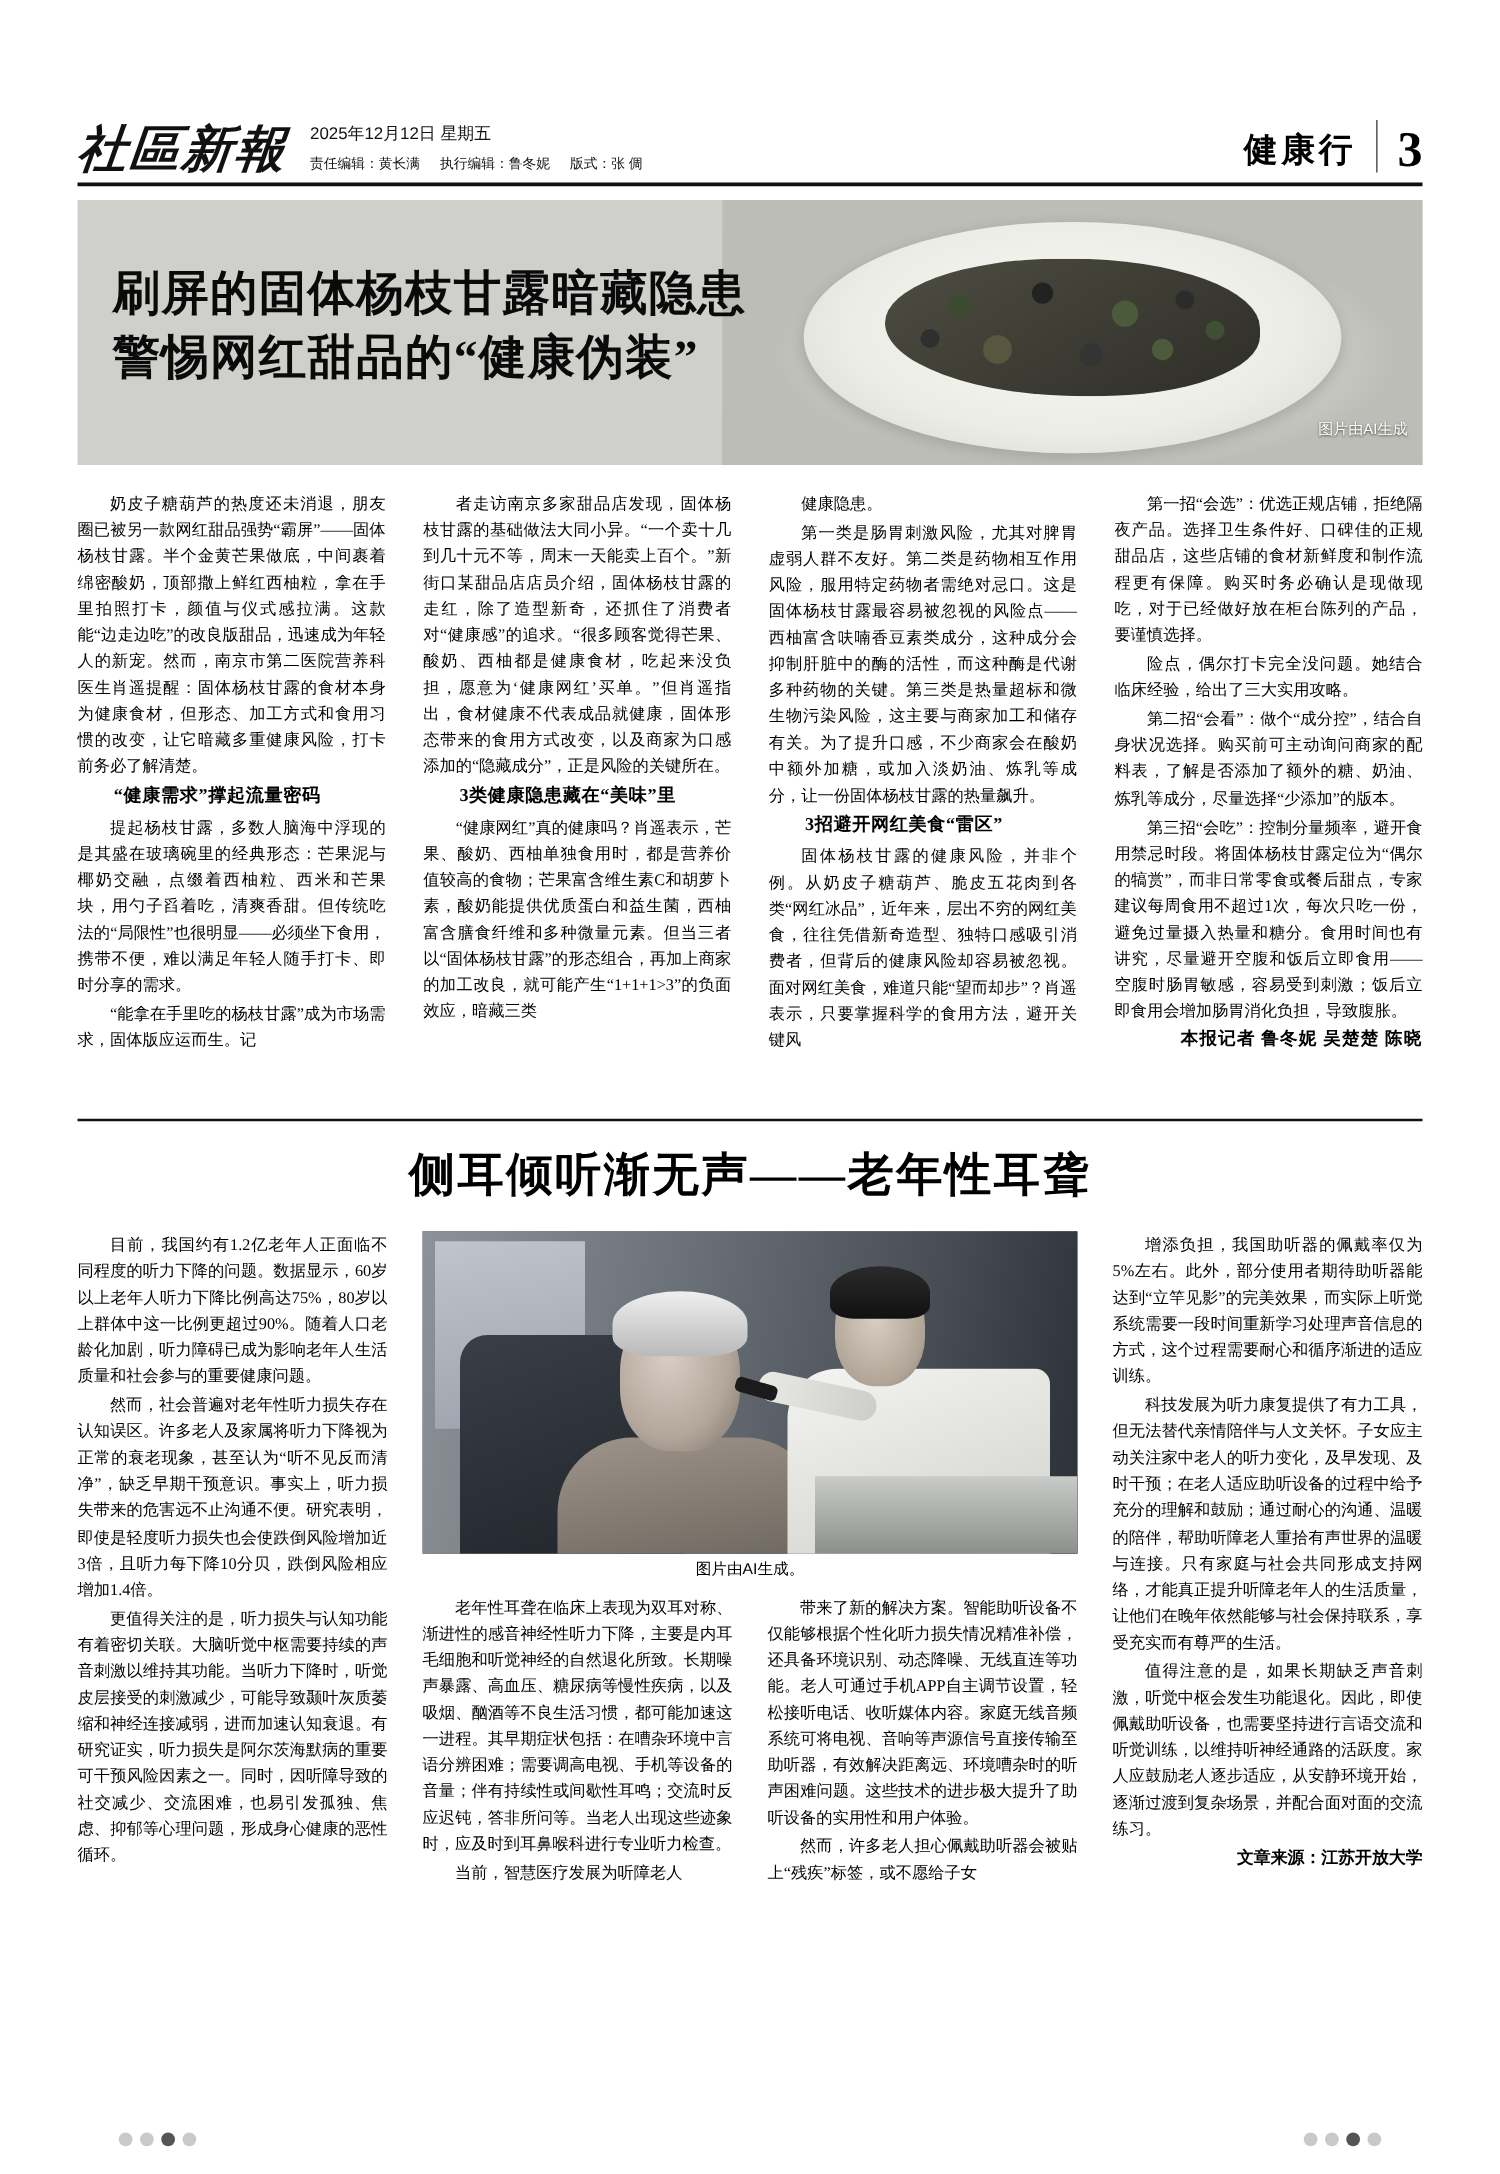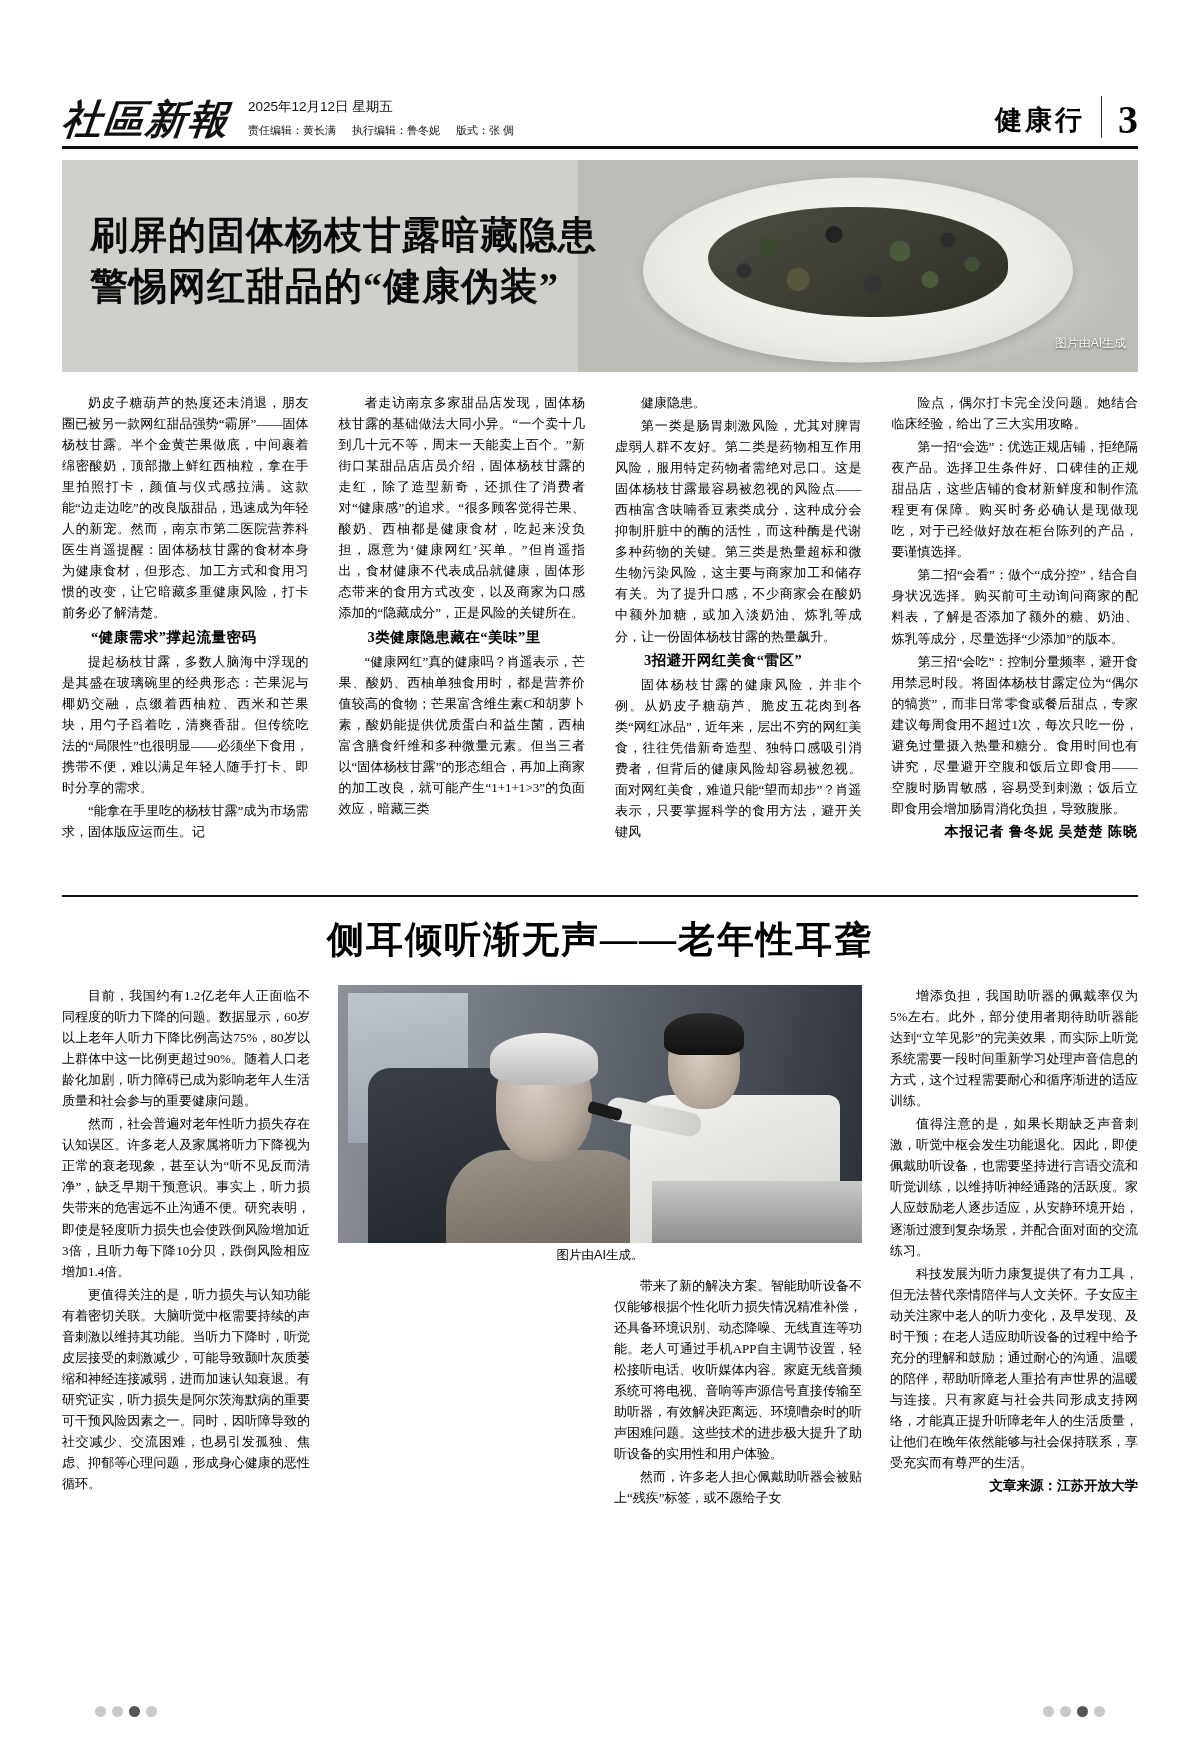--- a/index.html
+++ b/index.html
@@ -399,22 +399,22 @@
       <p class="subhead">3类健康隐患藏在“美味”里</p>
       <p>“健康网红”真的健康吗？肖遥表示，芒果、酸奶、西柚单独食用时，都是营养价值较高的食物；芒果富含维生素C和胡萝卜素，酸奶能提供优质蛋白和益生菌，西柚富含膳食纤维和多种微量元素。但当三者以“固体杨枝甘露”的形态组合，再加上商家的加工改良，就可能产生“1+1+1&gt;3”的负面效应，暗藏三类</p>
     </div>
     <div class="col">
       <p>健康隐患。</p>
       <p>第一类是肠胃刺激风险，尤其对脾胃虚弱人群不友好。第二类是药物相互作用风险，服用特定药物者需绝对忌口。这是固体杨枝甘露最容易被忽视的风险点——西柚富含呋喃香豆素类成分，这种成分会抑制肝脏中的酶的活性，而这种酶是代谢多种药物的关键。第三类是热量超标和微生物污染风险，这主要与商家加工和储存有关。为了提升口感，不少商家会在酸奶中额外加糖，或加入淡奶油、炼乳等成分，让一份固体杨枝甘露的热量飙升。</p>
       <p class="subhead">3招避开网红美食“雷区”</p>
       <p>固体杨枝甘露的健康风险，并非个例。从奶皮子糖葫芦、脆皮五花肉到各类“网红冰品”，近年来，层出不穷的网红美食，往往凭借新奇造型、独特口感吸引消费者，但背后的健康风险却容易被忽视。面对网红美食，难道只能“望而却步”？肖遥表示，只要掌握科学的食用方法，避开关键风</p>
     </div>
     <div class="col">
+      <p>第一招“会选”：优选正规店铺，拒绝隔夜产品。选择卫生条件好、口碑佳的正规甜品店，这些店铺的食材新鲜度和制作流程更有保障。购买时务必确认是现做现吃，对于已经做好放在柜台陈列的产品，要谨慎选择。</p>
       <p>险点，偶尔打卡完全没问题。她结合临床经验，给出了三大实用攻略。</p>
-      <p>第一招“会选”：优选正规店铺，拒绝隔夜产品。选择卫生条件好、口碑佳的正规甜品店，这些店铺的食材新鲜度和制作流程更有保障。购买时务必确认是现做现吃，对于已经做好放在柜台陈列的产品，要谨慎选择。</p>
       <p>第二招“会看”：做个“成分控”，结合自身状况选择。购买前可主动询问商家的配料表，了解是否添加了额外的糖、奶油、炼乳等成分，尽量选择“少添加”的版本。</p>
       <p>第三招“会吃”：控制分量频率，避开食用禁忌时段。将固体杨枝甘露定位为“偶尔的犒赏”，而非日常零食或餐后甜点，专家建议每周食用不超过1次，每次只吃一份，避免过量摄入热量和糖分。食用时间也有讲究，尽量避开空腹和饭后立即食用——空腹时肠胃敏感，容易受到刺激；饭后立即食用会增加肠胃消化负担，导致腹胀。</p>
       <p class="byline">本报记者 鲁冬妮 吴楚楚 陈晓</p>
     </div>
   </div>
 
   <div class="rule-mid"></div>
 
   <div class="art2-headline">侧耳倾听渐无声——老年性耳聋</div>
 
@@ -434,28 +434,32 @@
       <div class="p2-oldman-hair"></div>
       <div class="p2-doc-coat"></div>
       <div class="p2-doc-head"></div>
       <div class="p2-doc-hair"></div>
       <div class="p2-arm"></div>
       <div class="p2-otoscope"></div>
       <div class="p2-desk"></div>
     </div>
     <div class="photo2-caption">图片由AI生成。</div>
 
+    <div class="art2-col c2">
+      <p>老年性耳聋在临床上表现为双耳对称、渐进性的感音神经性听力下降，主要是内耳毛细胞和听觉神经的自然退化所致。长期噪声暴露、高血压、糖尿病等慢性疾病，以及吸烟、酗酒等不良生活习惯，都可能加速这一进程。其早期症状包括：在嘈杂环境中言语分辨困难；需要调高电视、手机等设备的音量；伴有持续性或间歇性耳鸣；交流时反应迟钝，答非所问等。当老人出现这些迹象时，应及时到耳鼻喉科进行专业听力检查。</p>
+      <p>当前，智慧医疗发展为听障老人</p>
+    </div>
     <div class="art2-col c3">
       <p>带来了新的解决方案。智能助听设备不仅能够根据个性化听力损失情况精准补偿，还具备环境识别、动态降噪、无线直连等功能。老人可通过手机APP自主调节设置，轻松接听电话、收听媒体内容。家庭无线音频系统可将电视、音响等声源信号直接传输至助听器，有效解决距离远、环境嘈杂时的听声困难问题。这些技术的进步极大提升了助听设备的实用性和用户体验。</p>
       <p>然而，许多老人担心佩戴助听器会被贴上“残疾”标签，或不愿给子女</p>
     </div>
     <div class="art2-col c4">
       <p>增添负担，我国助听器的佩戴率仅为5%左右。此外，部分使用者期待助听器能达到“立竿见影”的完美效果，而实际上听觉系统需要一段时间重新学习处理声音信息的方式，这个过程需要耐心和循序渐进的适应训练。</p>
+      <p>科技发展为听力康复提供了有力工具，但无法替代亲情陪伴与人文关怀。子女应主动关注家中老人的听力变化，及早发现、及时干预；在老人适应助听设备的过程中给予充分的理解和鼓励；通过耐心的沟通、温暖的陪伴，帮助听障老人重拾有声世界的温暖与连接。只有家庭与社会共同形成支持网络，才能真正提升听障老年人的生活质量，让他们在晚年依然能够与社会保持联系，享受充实而有尊严的生活。</p>
       <p>值得注意的是，如果长期缺乏声音刺激，听觉中枢会发生功能退化。因此，即使佩戴助听设备，也需要坚持进行言语交流和听觉训练，以维持听神经通路的活跃度。家人应鼓励老人逐步适应，从安静环境开始，逐渐过渡到复杂场景，并配合面对面的交流练习。</p>
-      <p>科技发展为听力康复提供了有力工具，但无法替代亲情陪伴与人文关怀。子女应主动关注家中老人的听力变化，及早发现、及时干预；在老人适应助听设备的过程中给予充分的理解和鼓励；通过耐心的沟通、温暖的陪伴，帮助听障老人重拾有声世界的温暖与连接。只有家庭与社会共同形成支持网络，才能真正提升听障老年人的生活质量，让他们在晚年依然能够与社会保持联系，享受充实而有尊严的生活。</p>
       <p class="source-line">文章来源：江苏开放大学</p>
     </div>
   </div>
 
   <div class="dots left">
     <span class="dot light"></span>
     <span class="dot light"></span>
     <span class="dot dark"></span>
     <span class="dot light"></span>
   </div>

